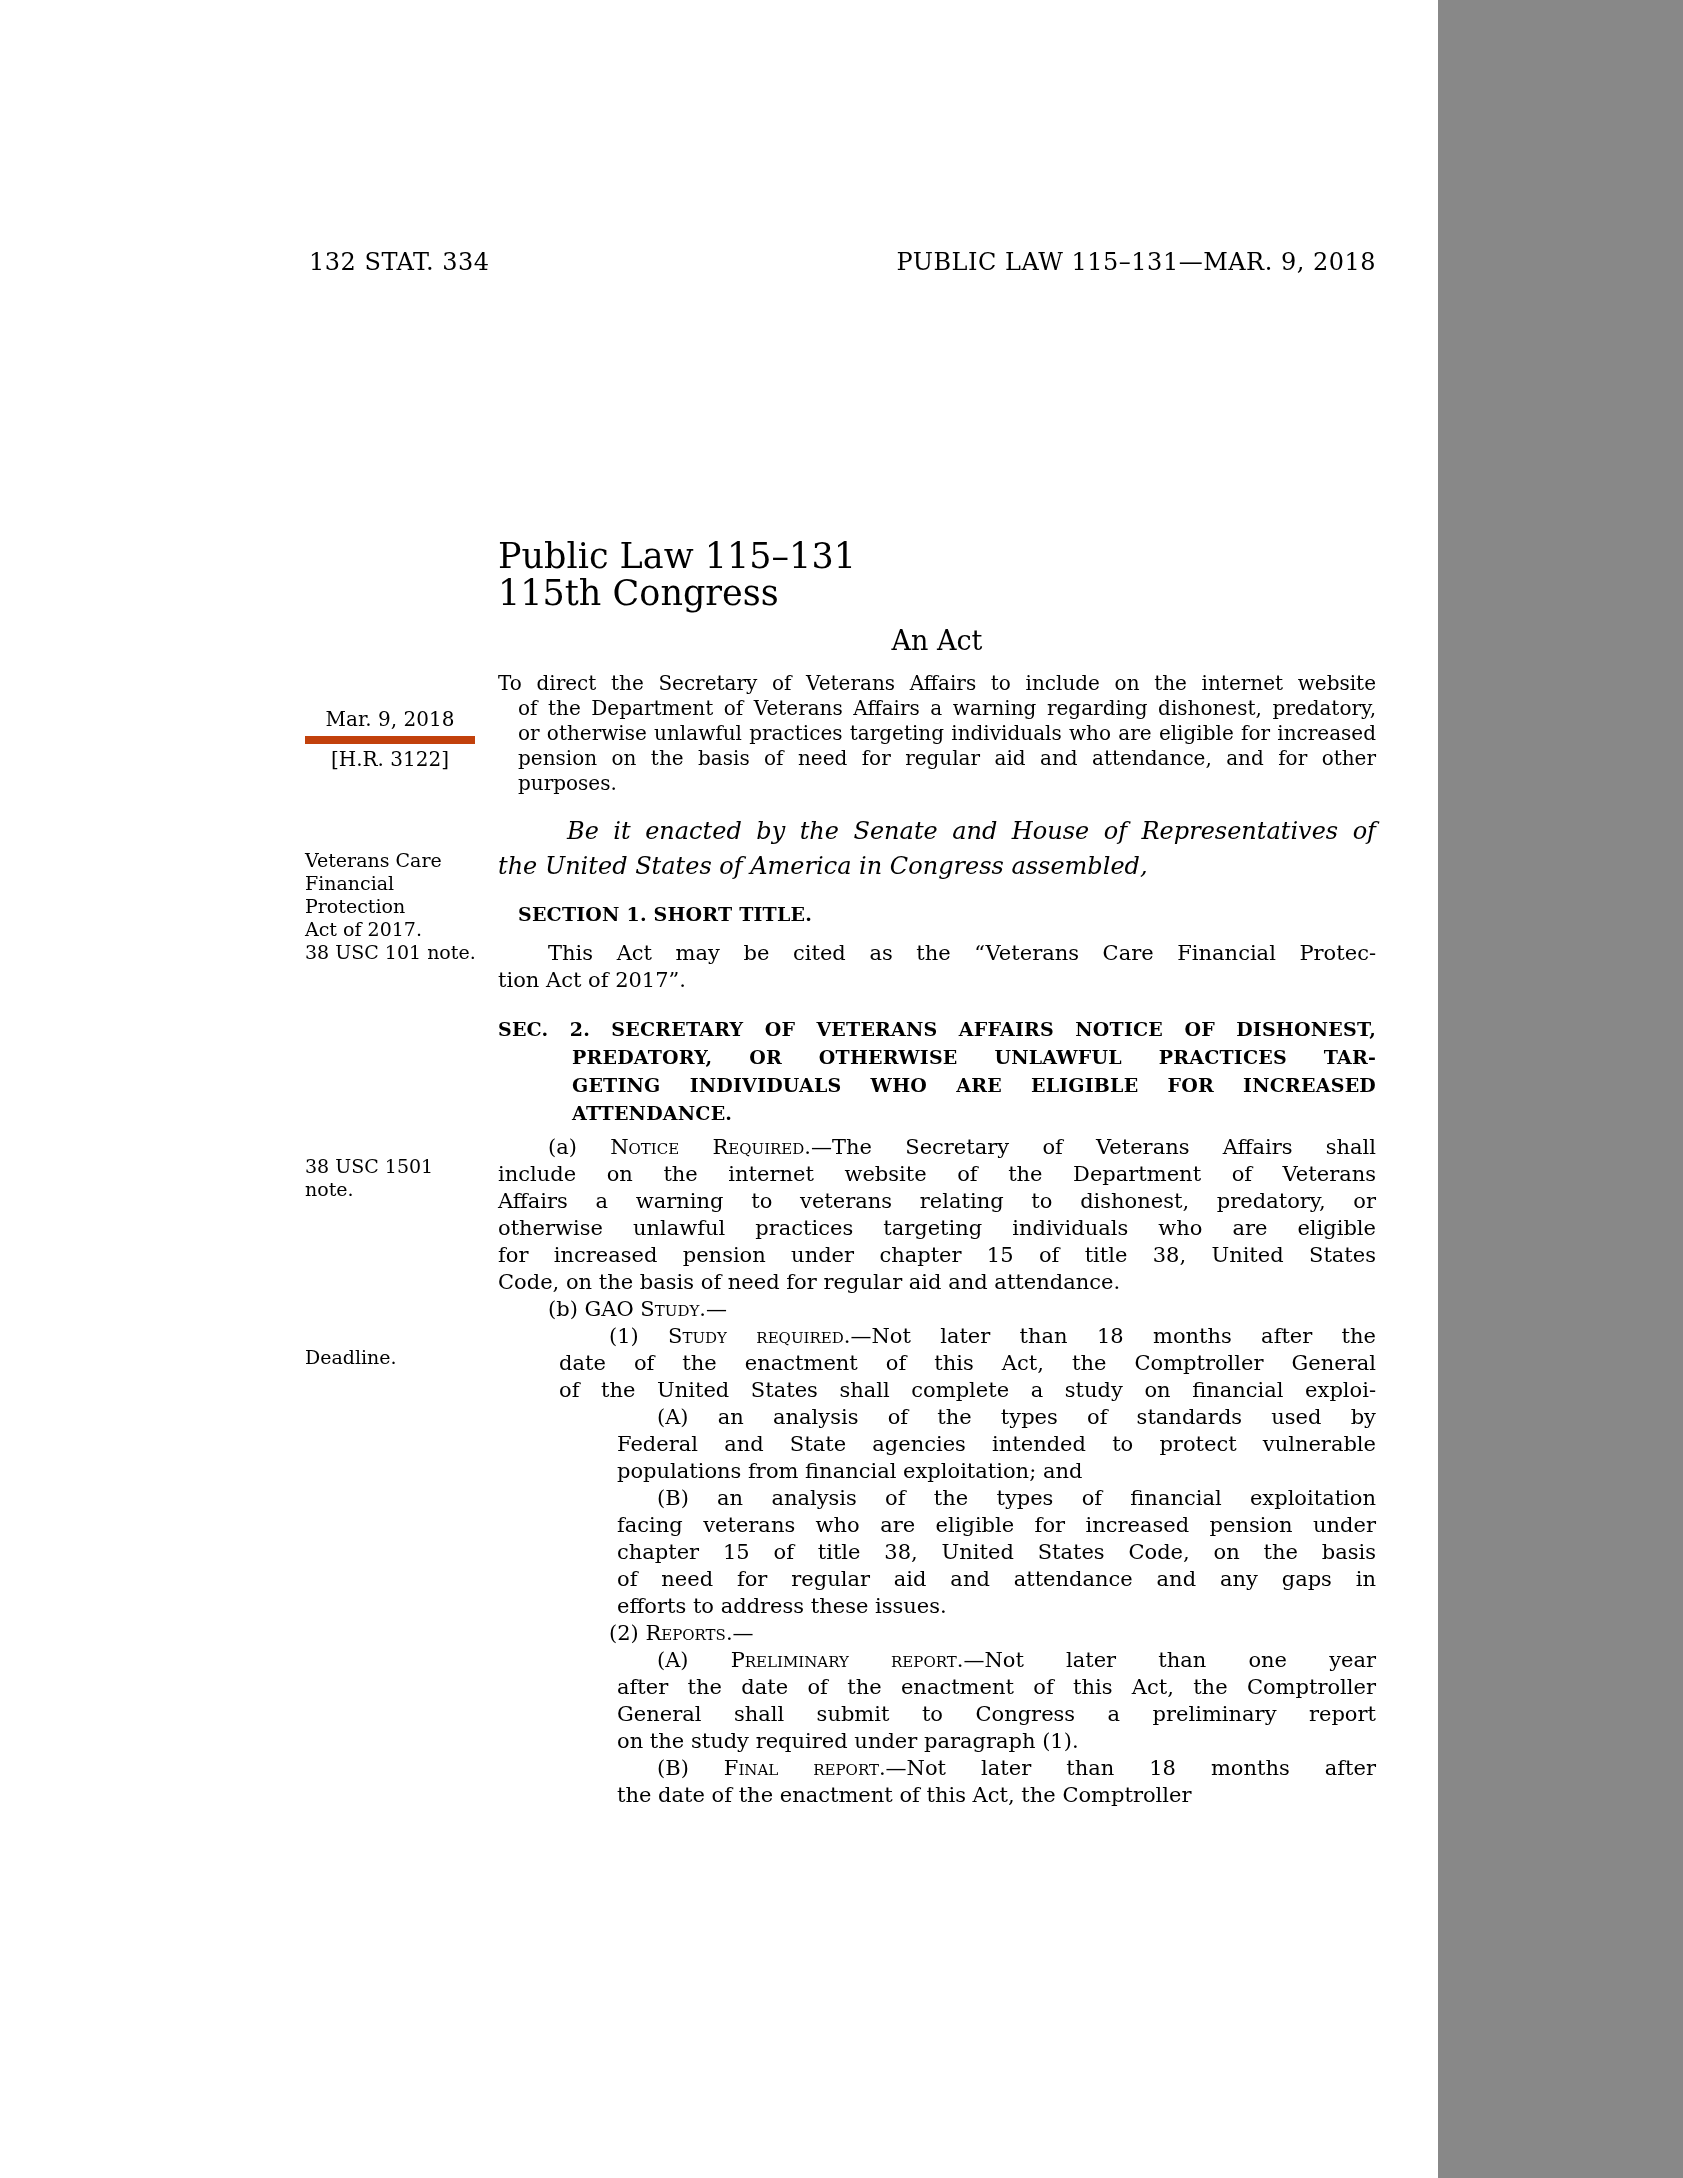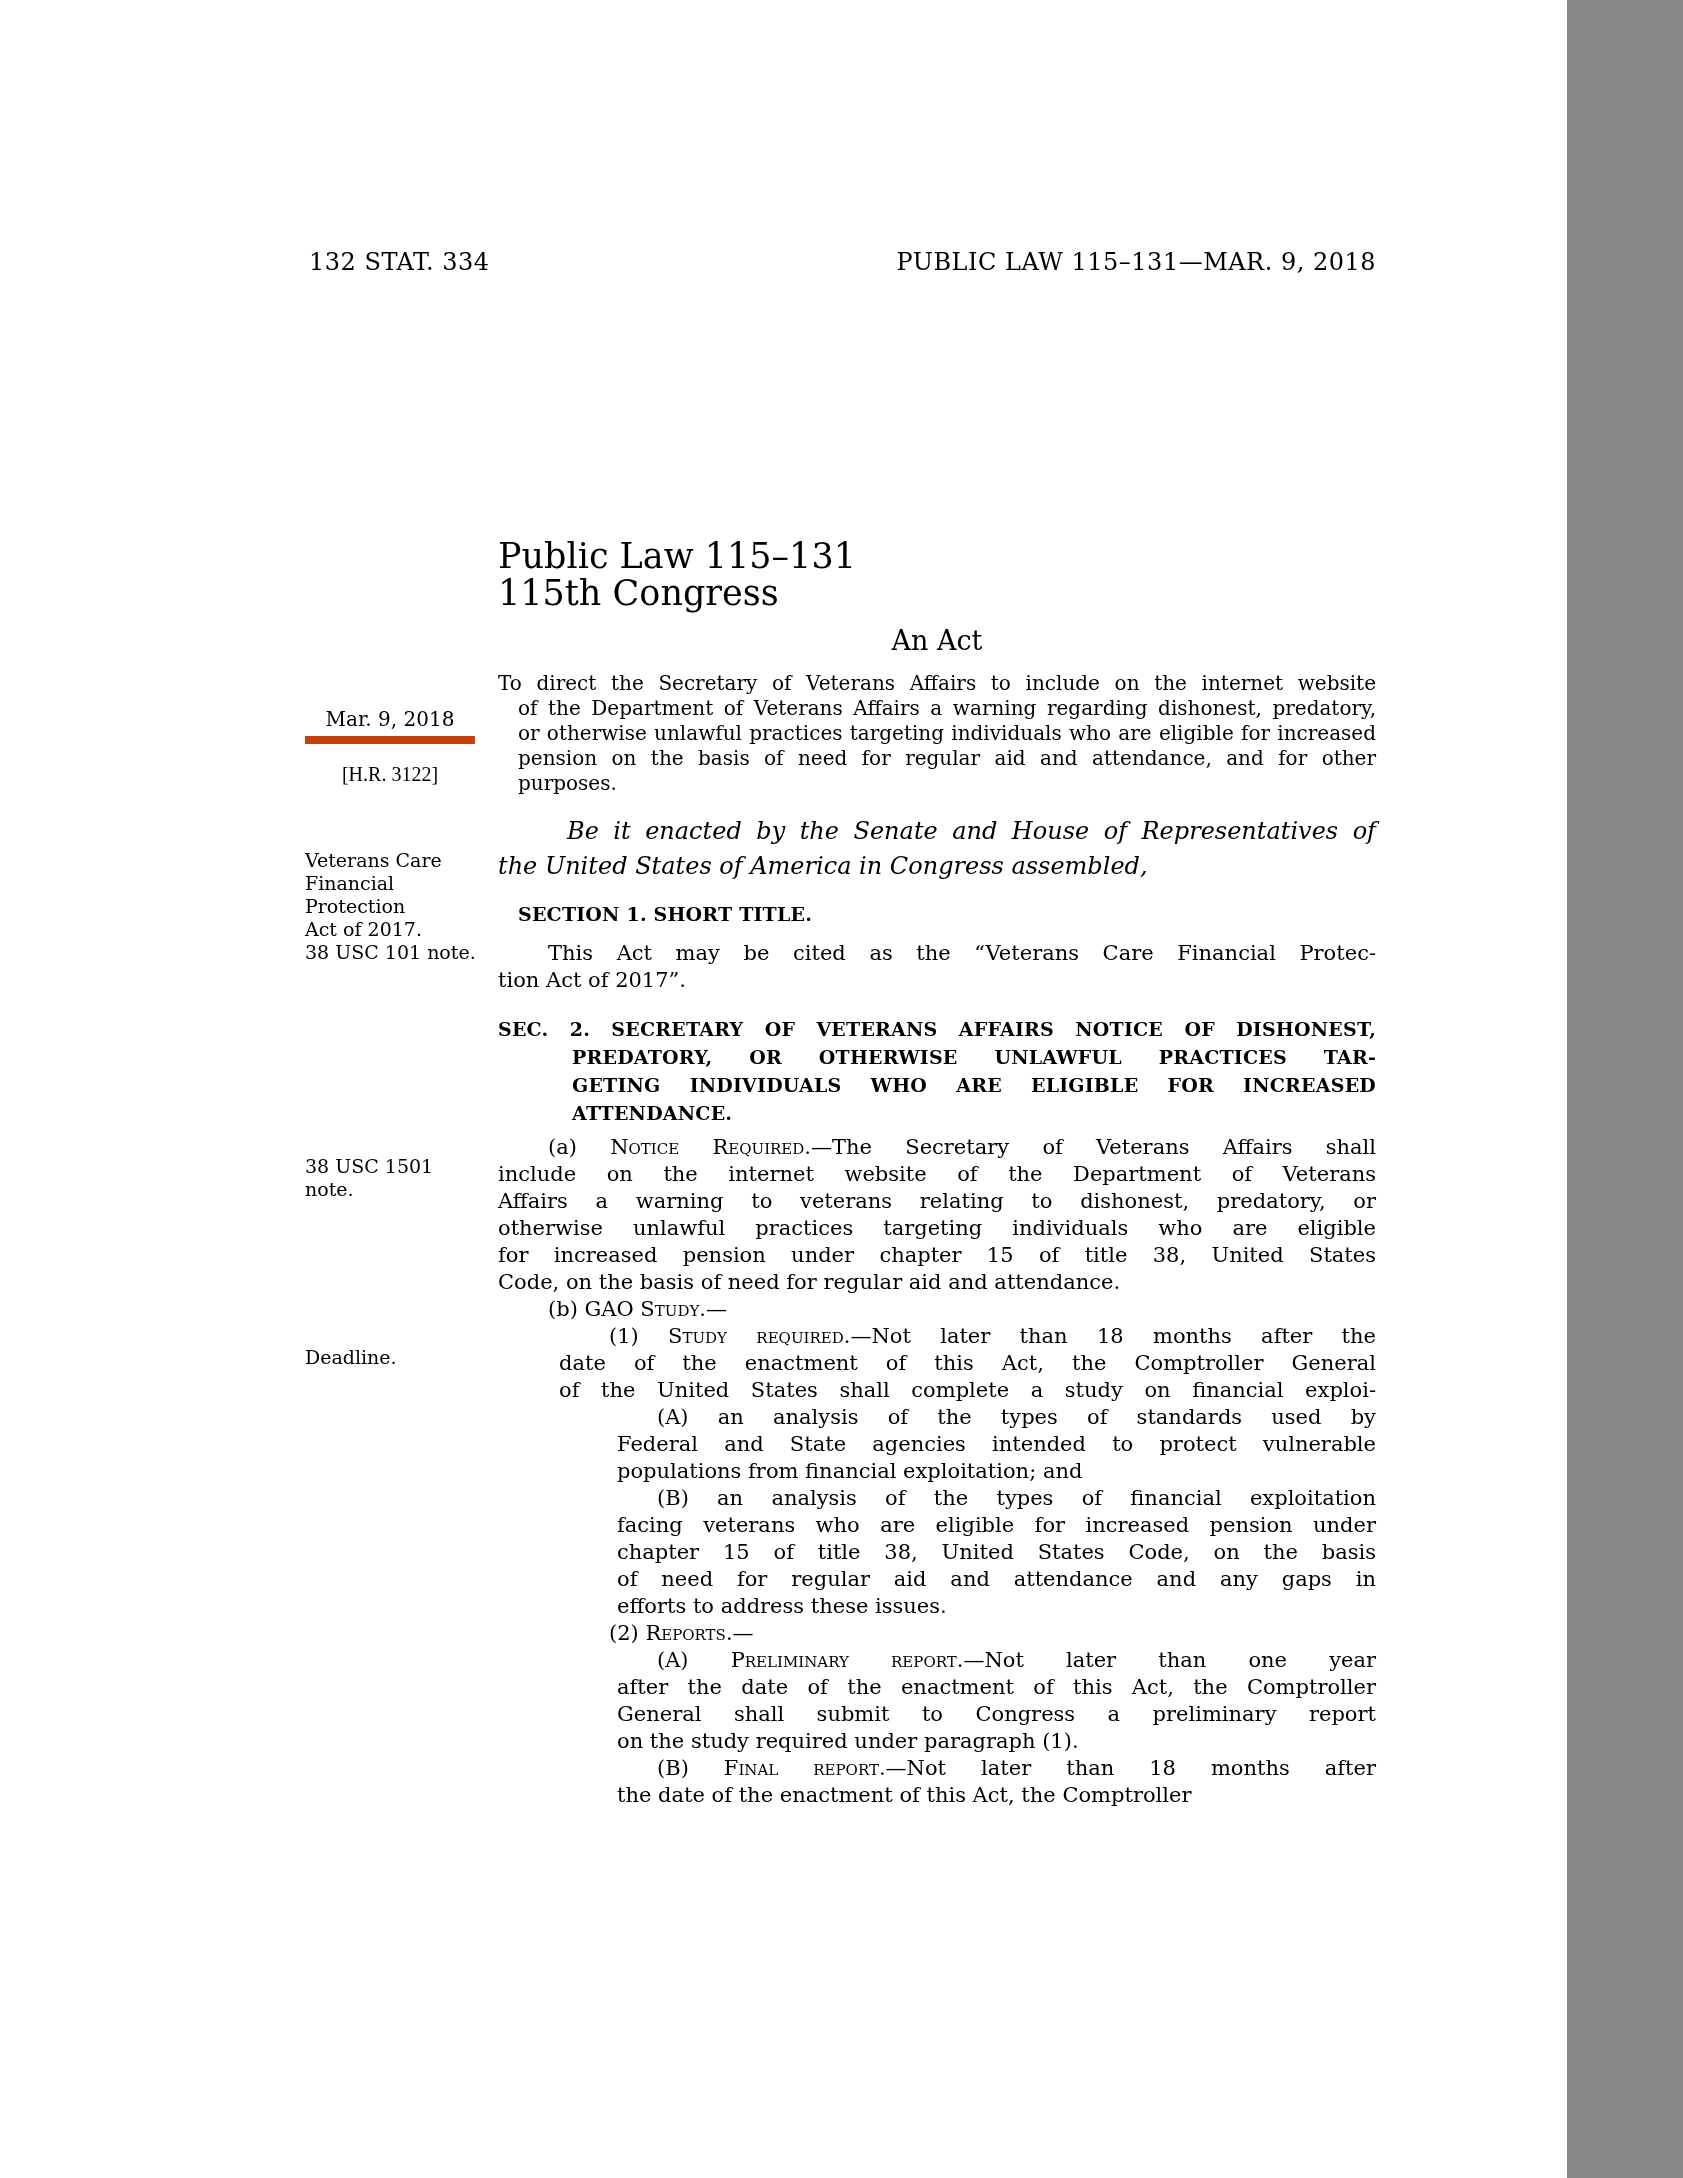--- a/index.html
+++ b/index.html
@@ -1,25 +1,25 @@
 <!DOCTYPE html>
 <html><head>
 <meta charset="utf-8">
 <style>
   html,body{margin:0;padding:0;background:#888;}
-  .page{position:relative;width:1567px;height:2178px;background:#ffffff;color:#000;
+  .page{position:relative;width:1438px;height:2178px;background:#ffffff;color:#000;
         font-family:"DejaVu Serif","Liberation Serif",serif;overflow:hidden;}
   
   .hdr-left{position:absolute;left:309px;top:248px;font-size:24px;letter-spacing:0.5px;white-space:nowrap;}
   .hdr-center{position:absolute;left:498px;top:248px;width:878px;text-align:right;
               font-size:24px;letter-spacing:0.5px;white-space:nowrap;}
   
   .cite-note{position:absolute;left:305px;top:707px;width:170px;text-align:center;font-size:20px;line-height:24px;}
   .cite-date{padding-bottom:5px;border-bottom:8px solid #c2410c;}
-  .cite-bill{padding-top:18px;font-family:Liberation Serif, serif;}
+  .cite-bill{padding-top:3px;}
   .mnote{position:absolute;left:305px;width:174px;font-size:19px;line-height:23px;}
   .mnote-act{top:849px;}
   .mnote-1501{top:1155px;}
   .mnote-deadline{top:1346px;}
   
   .bodycol{position:absolute;left:498px;top:538px;width:878px;}
   .law-title{font-size:35px;line-height:37px;}
   .an-act{margin-top:14px;font-size:27px;line-height:30px;text-align:center;}
   
   .block{margin:0;}

